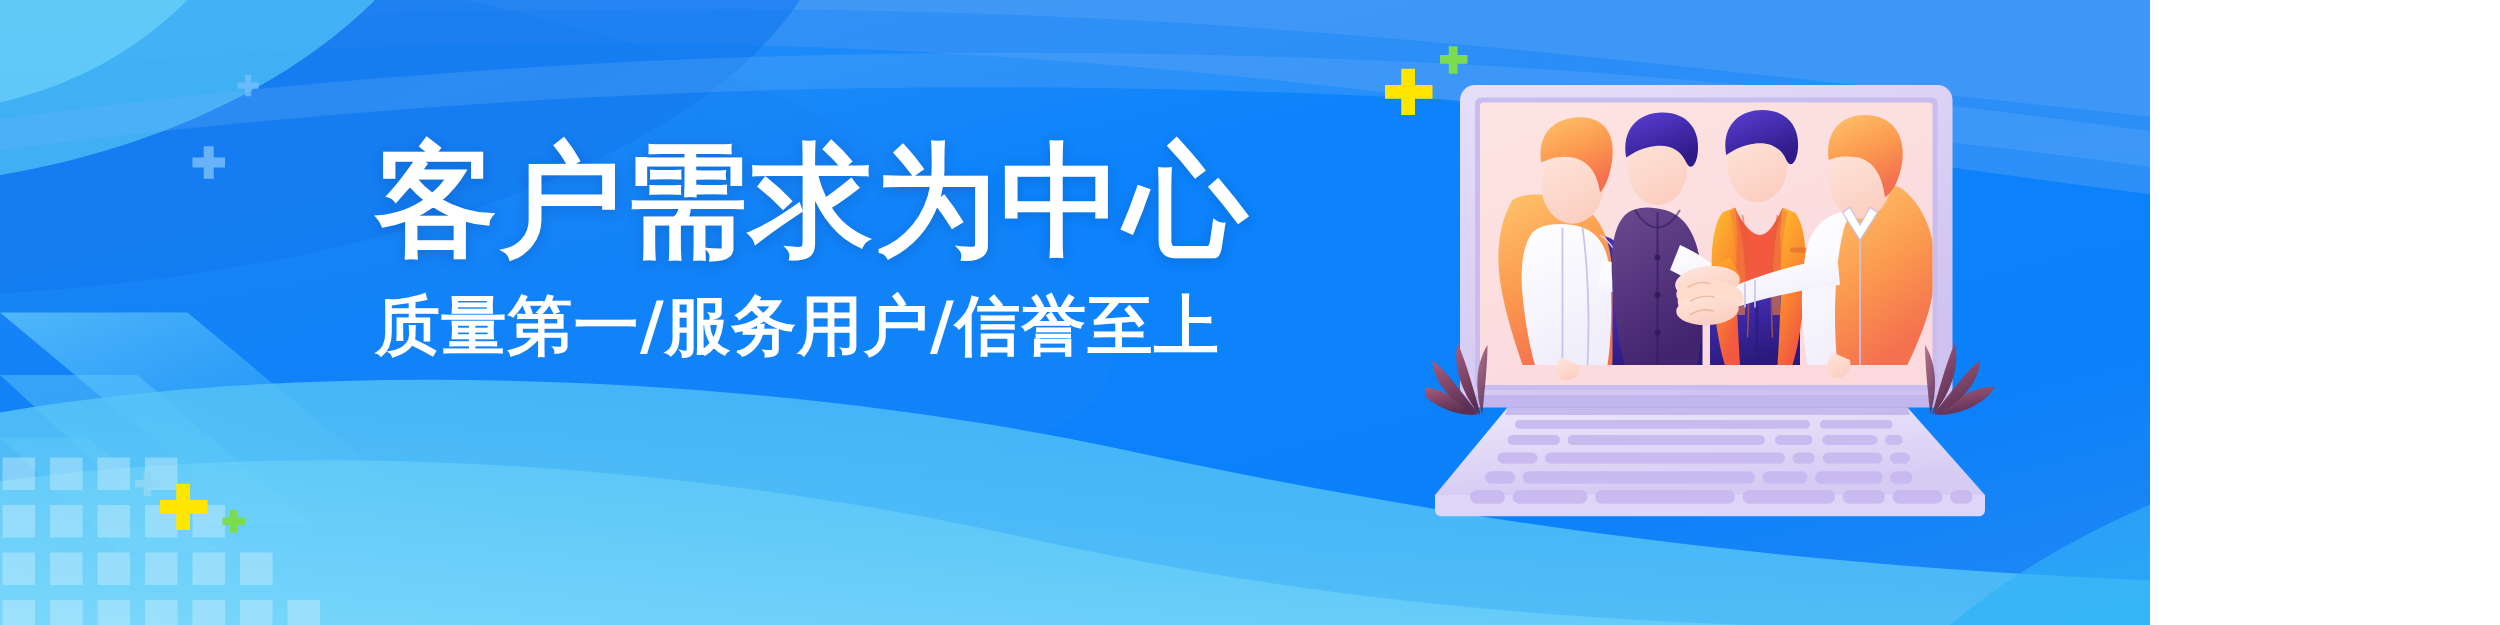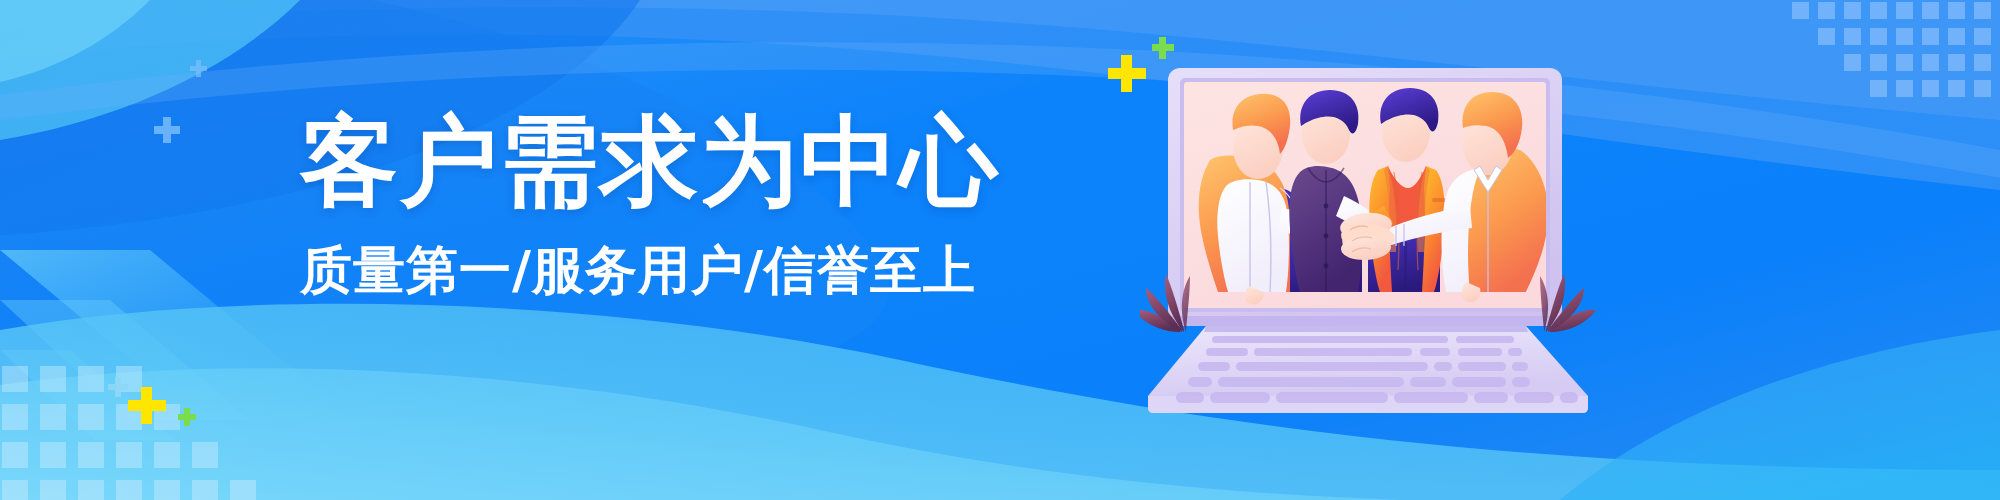--- a/index.html
+++ b/index.html
@@ -1,30 +1,30 @@
 <!DOCTYPE html>
 <html><head>
 <meta charset="utf-8">
 <style>
   html,body{margin:0;padding:0;background:#fff;}
   #banner{
-    position:relative;width:2000px;height:500px;overflow:hidden;
+    position:relative;width:1720px;height:500px;overflow:hidden;
     font-family:"Liberation Sans","DejaVu Sans",sans-serif;
     background:linear-gradient(120deg,#2f8df5 0%,#1e86f7 22%,#0b84ff 45%,#1489fb 65%,#2d8df3 100%);
   }
   #banner svg.layer{position:absolute;left:0;top:0;width:2000px;height:500px;display:block;}
   .txtblock{position:absolute;left:300px;top:112px;width:760px;z-index:40;}
   .headline{
     font-size:98px;line-height:1.0;font-weight:bold;color:#ffffff;
     letter-spacing:2px;white-space:nowrap;
     text-shadow:0 3px 10px rgba(0,40,110,.20);
     font-family:"DejaVu Sans","Liberation Sans",sans-serif;
   }
   .subline{
-    margin-top:26px;font-size:52px;font-weight:bold;color:#ffffff;
+    margin-top:16px;font-size:52px;font-weight:bold;color:#ffffff;
     letter-spacing:1px;white-space:nowrap;
     font-family:"DejaVu Sans","Liberation Sans",sans-serif;
   }
   .illus{position:absolute;left:1140px;top:30px;width:500px;height:400px;z-index:45;}
   .illus svg{display:block;width:500px;height:400px;}
 </style>
 </head>
 <body>
 
 <div id="banner">

